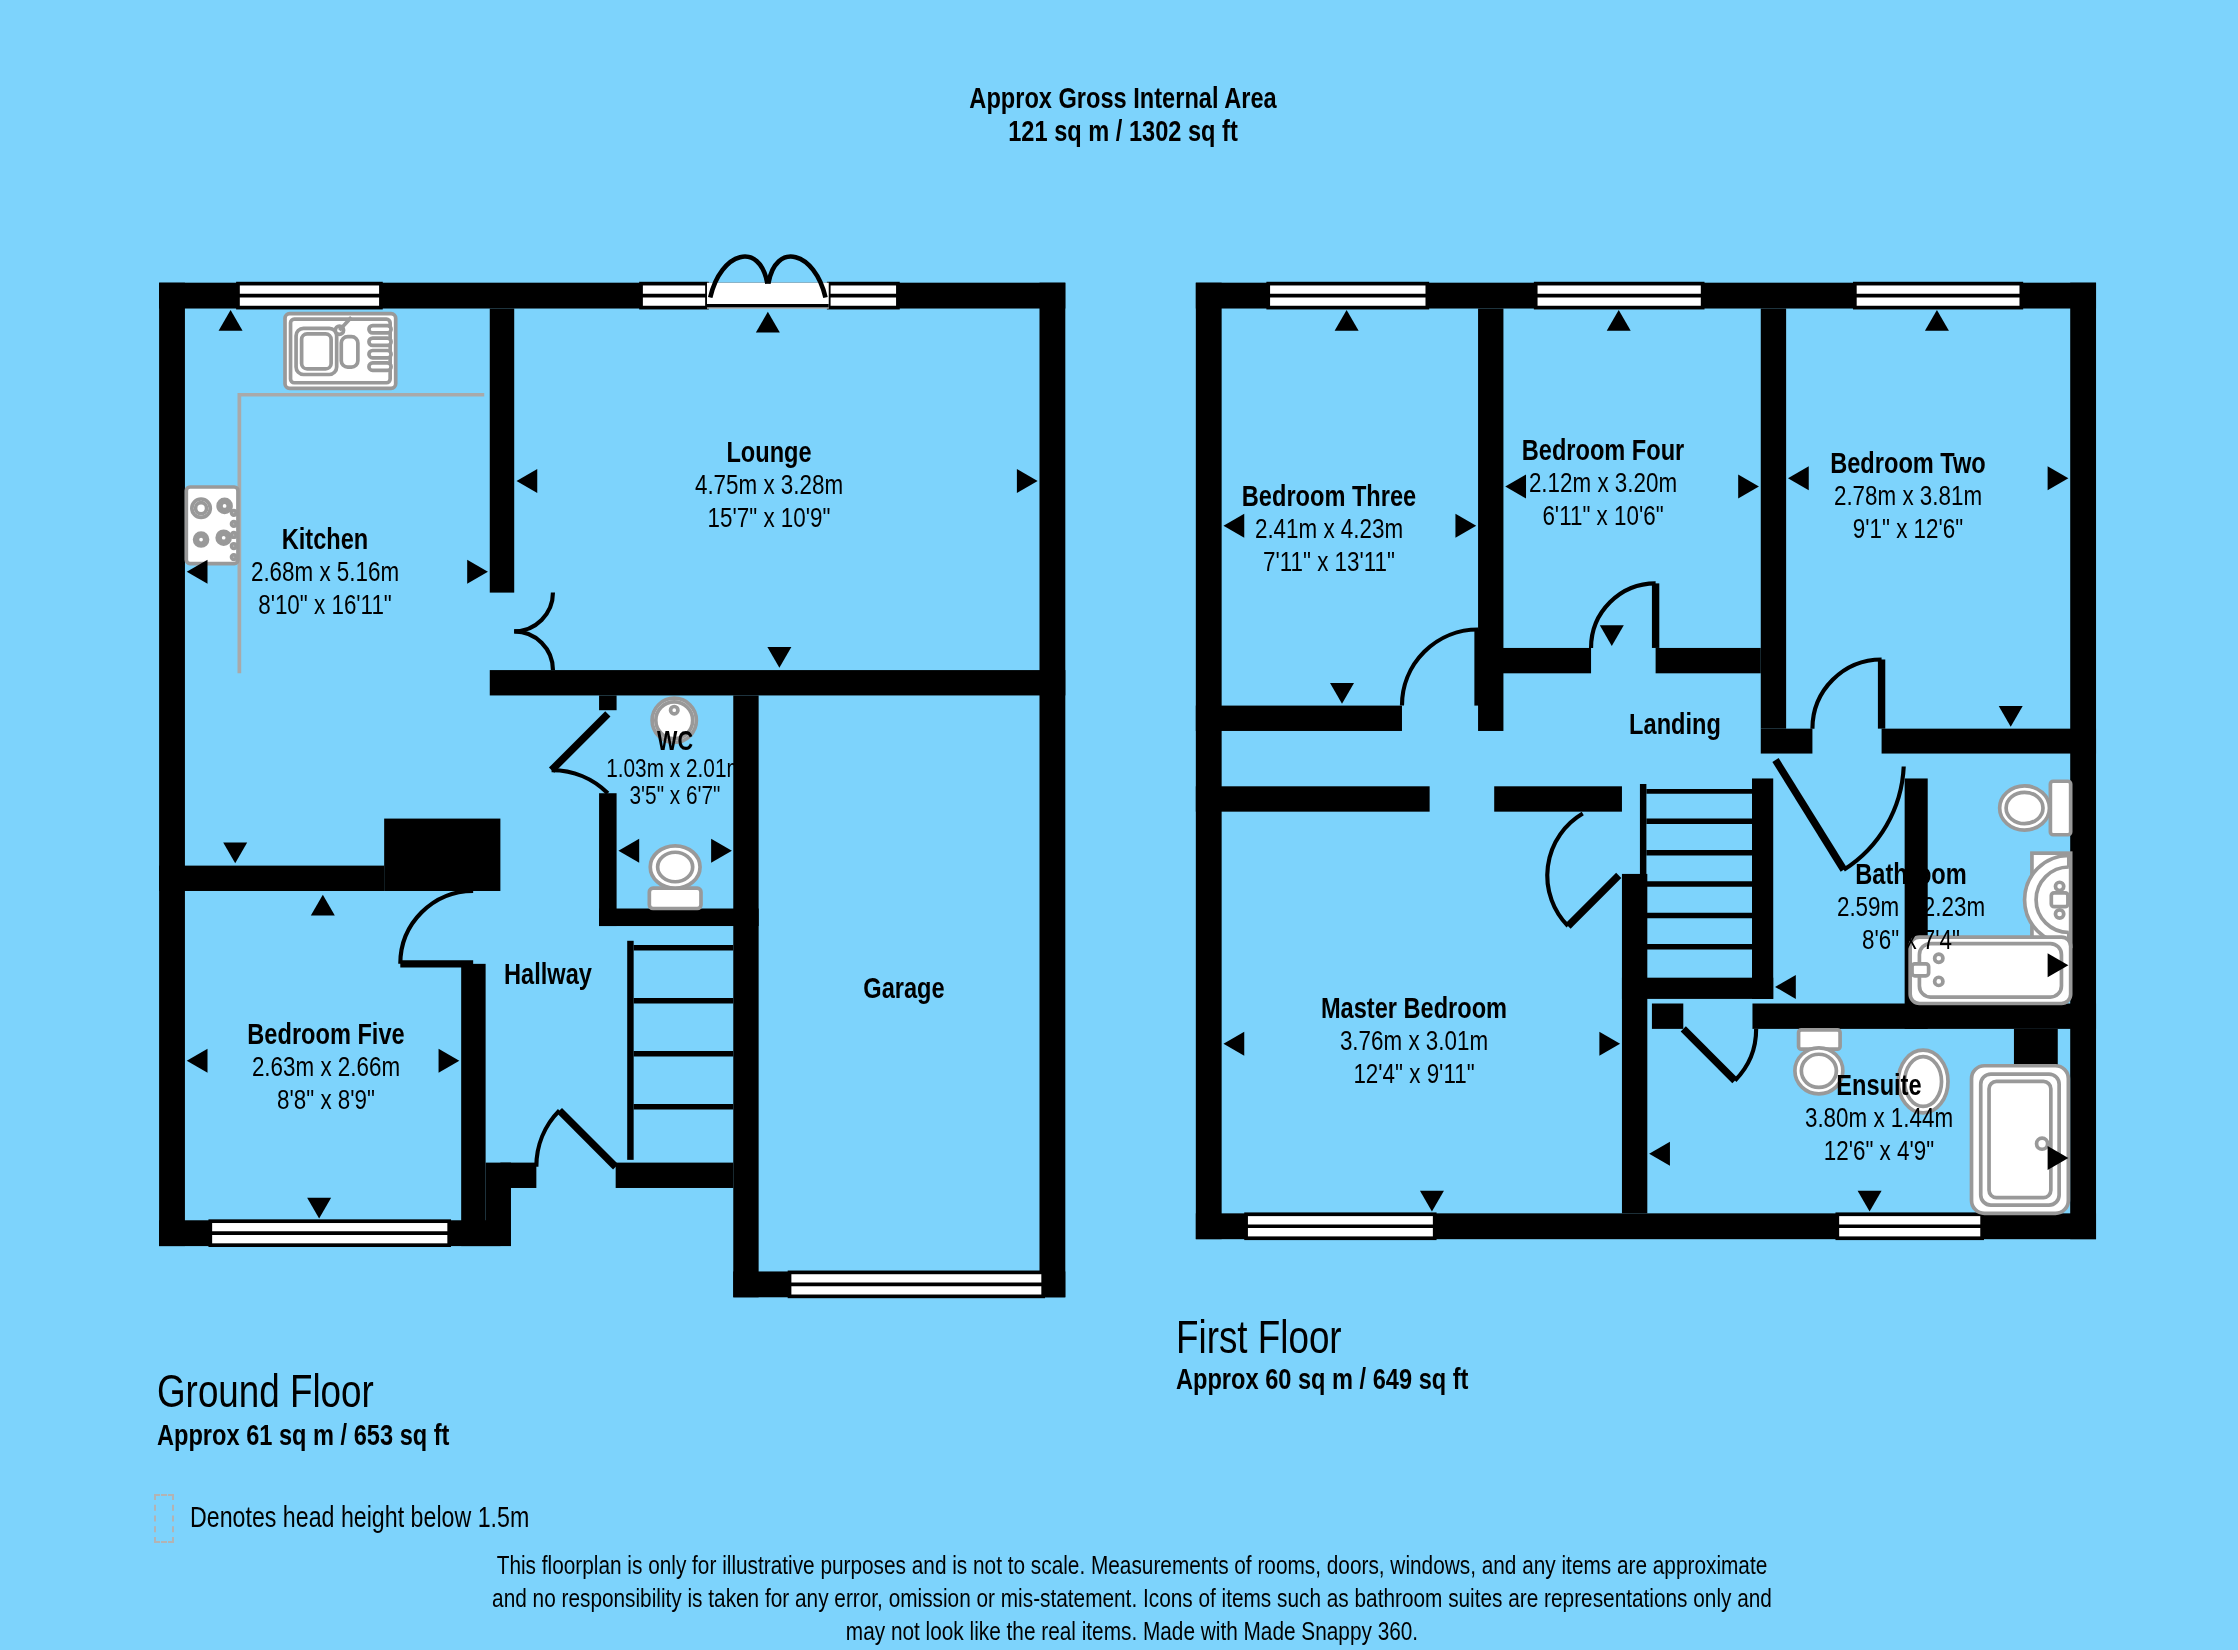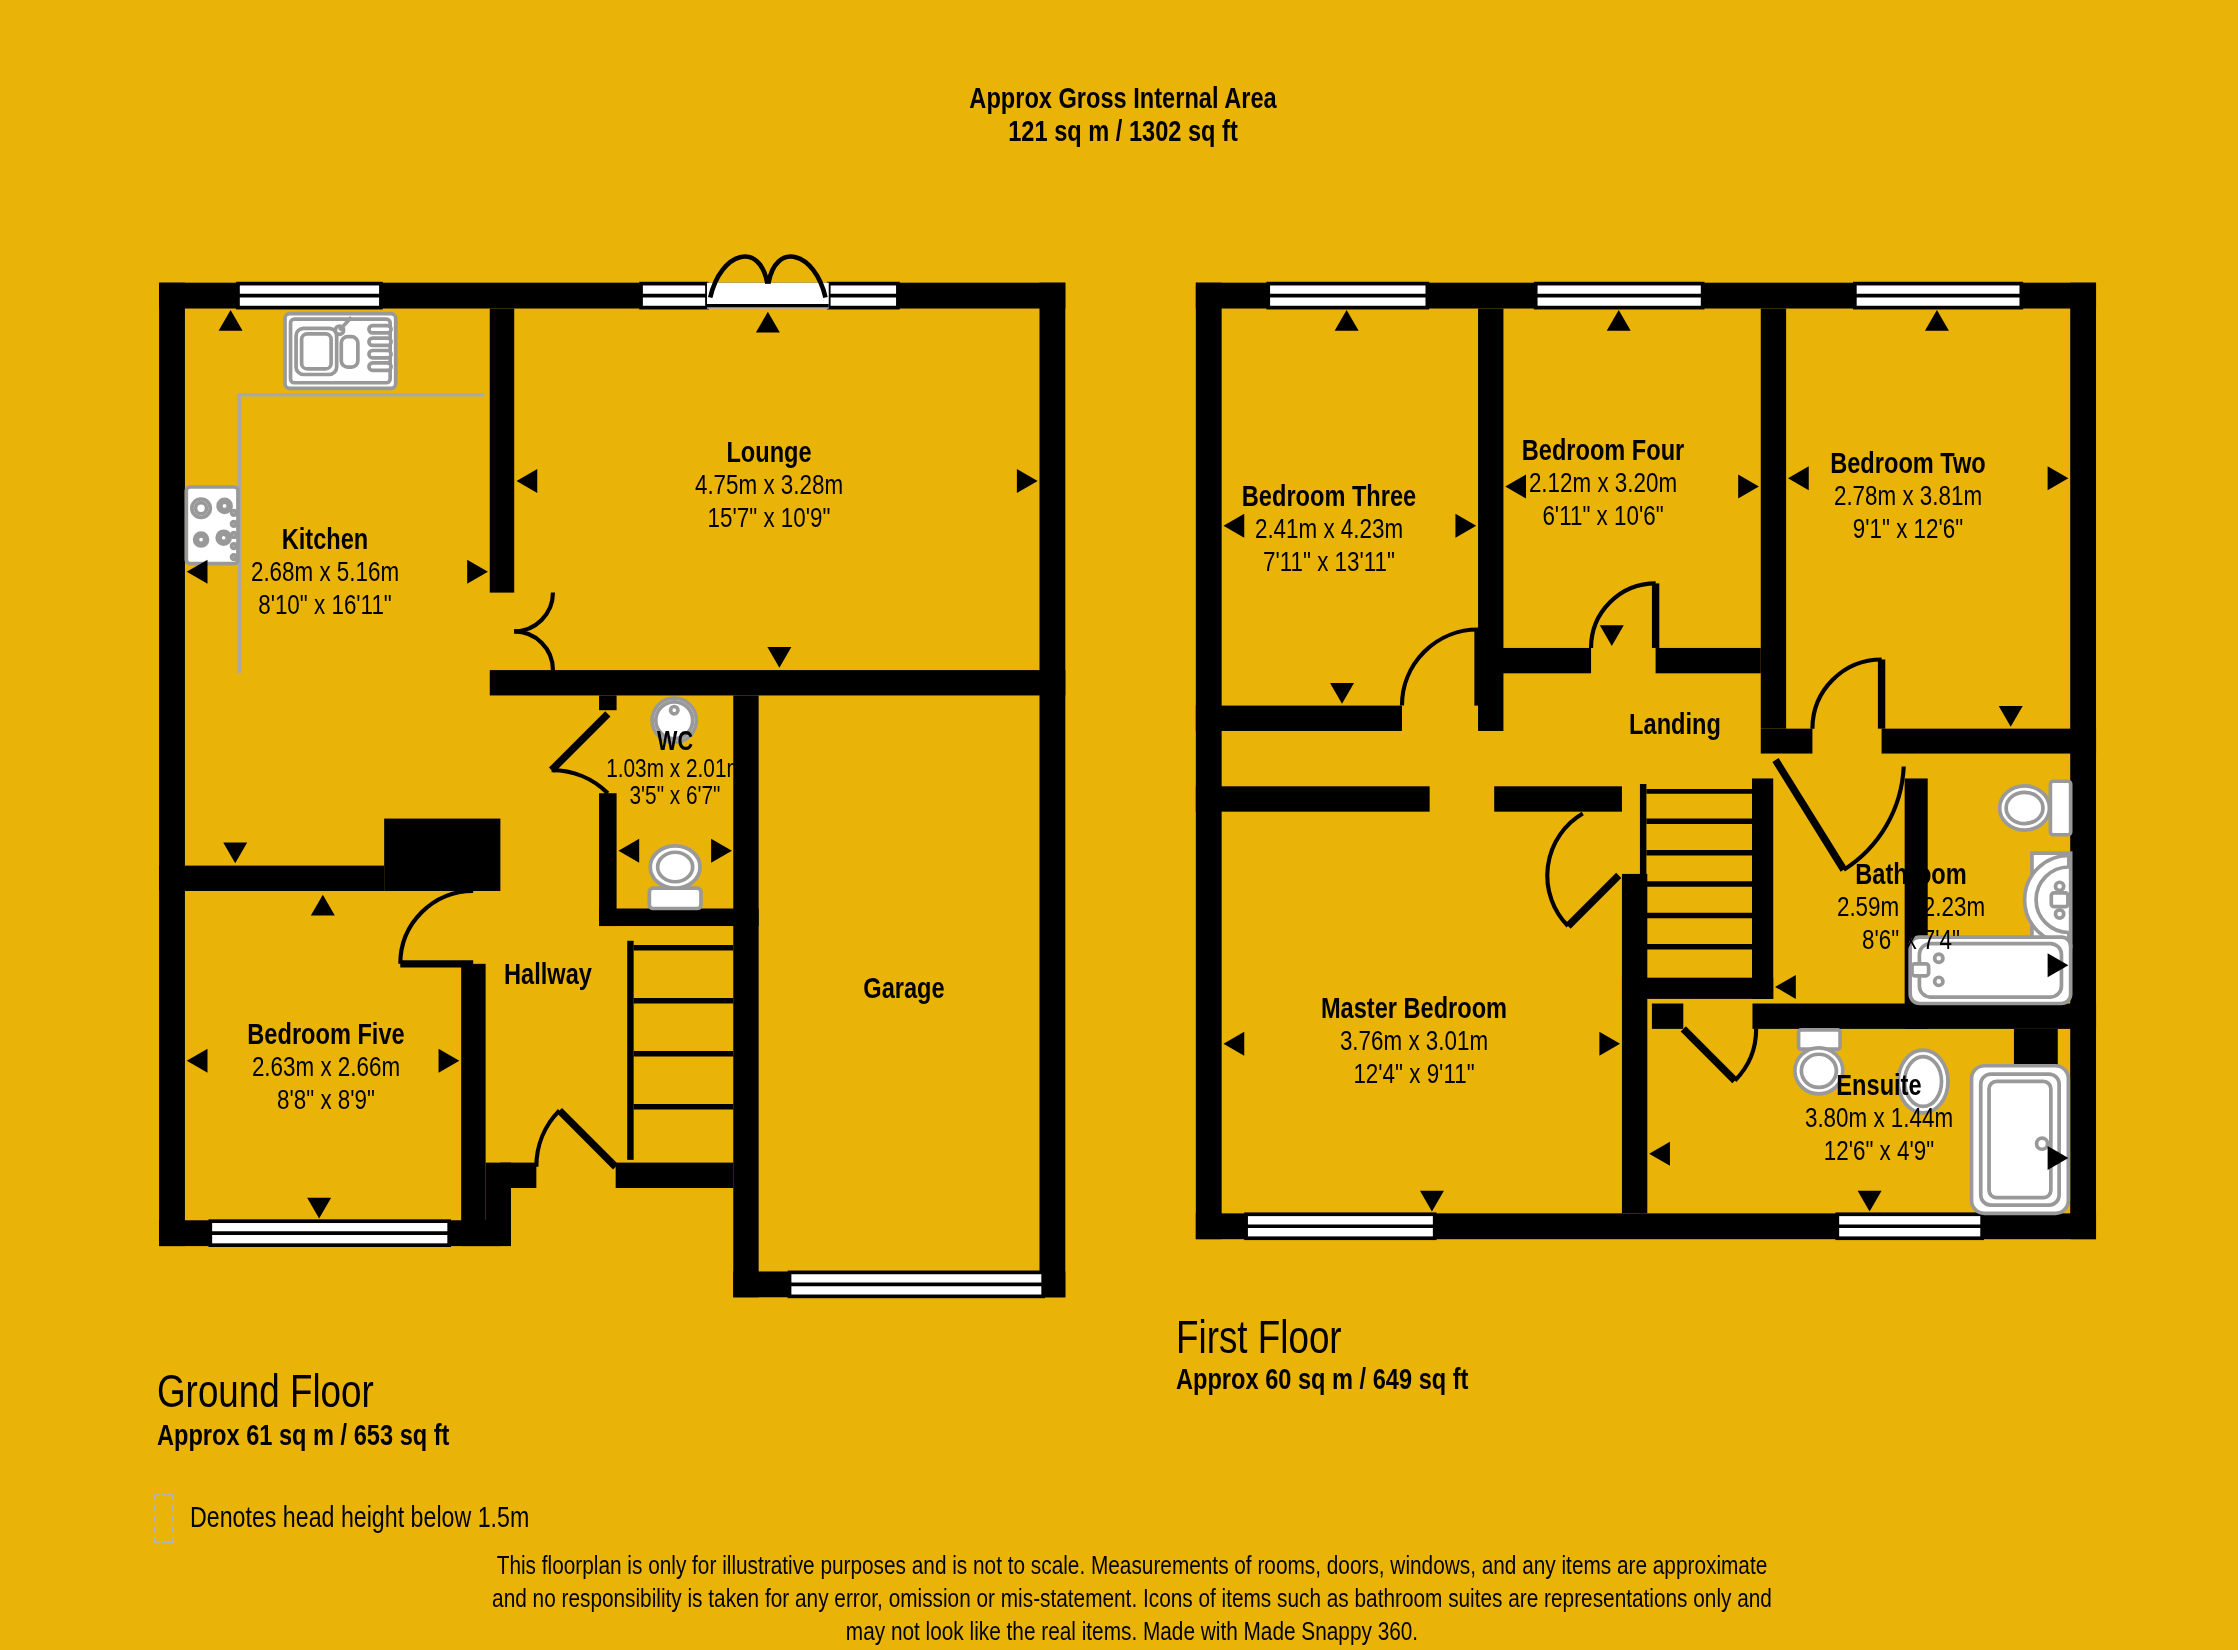--- a/index.html
+++ b/index.html
@@ -1,16 +1,16 @@
 <!DOCTYPE html>
 <html style="font-size:7.4px"><head>
 <meta charset="utf-8">
 <style>
   html,body{margin:0;padding:0;background:#fff;}
-  #page{position:relative;width:2239px;height:1651px;background:#eab308;overflow:hidden;
+  #page{position:relative;width:2239px;height:1651px;background:#7dd3fc;overflow:hidden;
         font-family:"Liberation Sans","DejaVu Sans",sans-serif;color:#000;}
   svg{position:absolute;left:0;top:0;}
   .label{position:absolute;transform:translateX(-50%) scaleX(0.8);transform-origin:center top;
          text-align:center;white-space:nowrap;line-height:33px;}
   .label .rname{font-weight:bold;font-size:29.5px;}
   .label .rdim{font-size:28px;}
   .label.small{line-height:27px;}
   .label.small .rname{font-size:27px;}
   .label.small .rdim{font-size:26px;}
   .header{position:absolute;left:1123px;top:81px;transform:translateX(-50%) scaleX(0.8);

